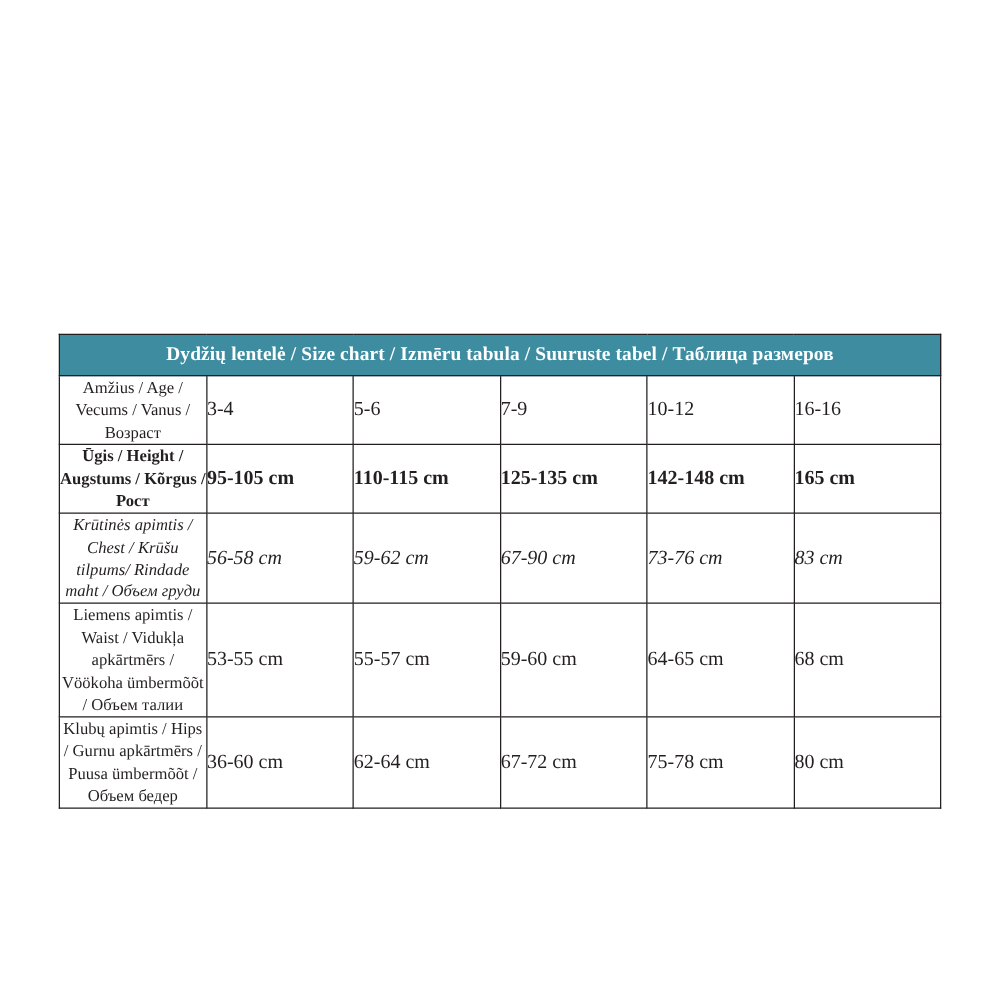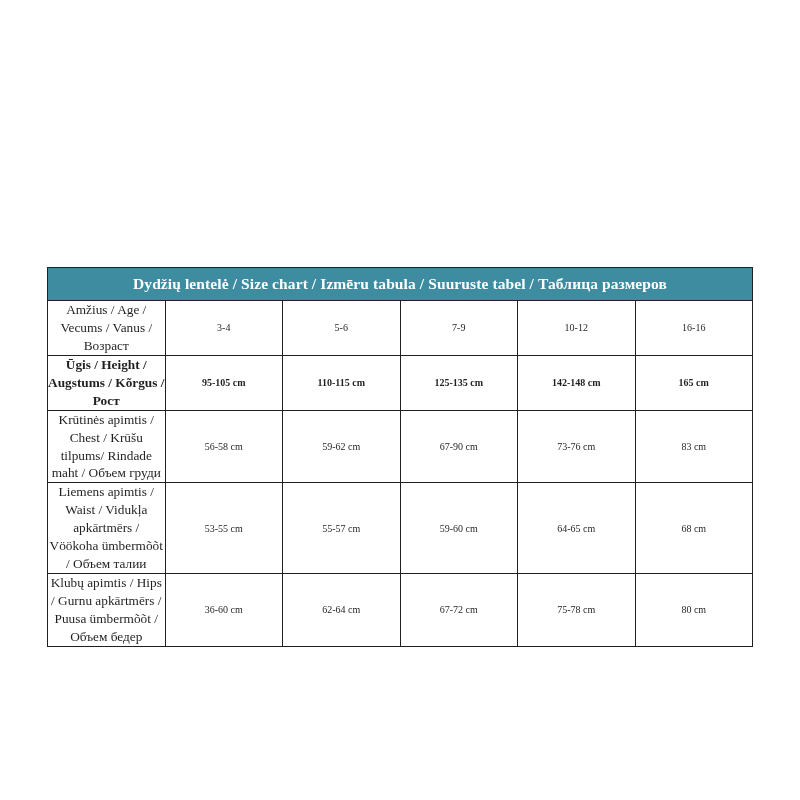--- a/index.html
+++ b/index.html
@@ -51,29 +51,29 @@
   .label-cell {
     width: 300px;
     text-align: center;
     font-size: 13.3px;
     line-height: 1.35;
     padding: 7px 9px;
     vertical-align: middle;
     margin-left: 32px;
   }
   .val-cell {
-    text-align: center;
-    font-size: 10px;
+    text-align: left;
+    font-size: 16px;
     vertical-align: middle;
     padding: 7px 2px;
     width: 81px;
   }
   .row-age td { height: 28px; }
   .row-h td { height: 28px; font-weight: bold; }
-  .row-chest td { height: 36px; }
+  .row-chest td { height: 36px; font-style: italic; }
   .row-waist td { height: 36px; }
   .row-hips td { height: 36px; }
 </style>
 </head>
 <body>
 
 <div class="sheet">
   <div class="chart-wrap">
     <table class="size-chart">
       <tbody>

